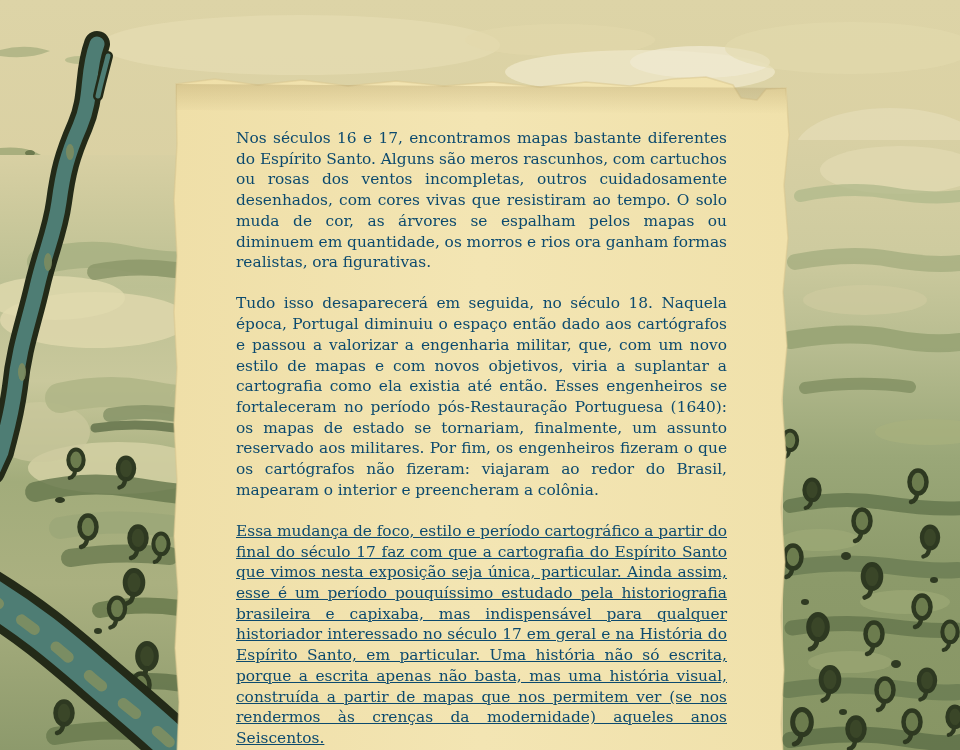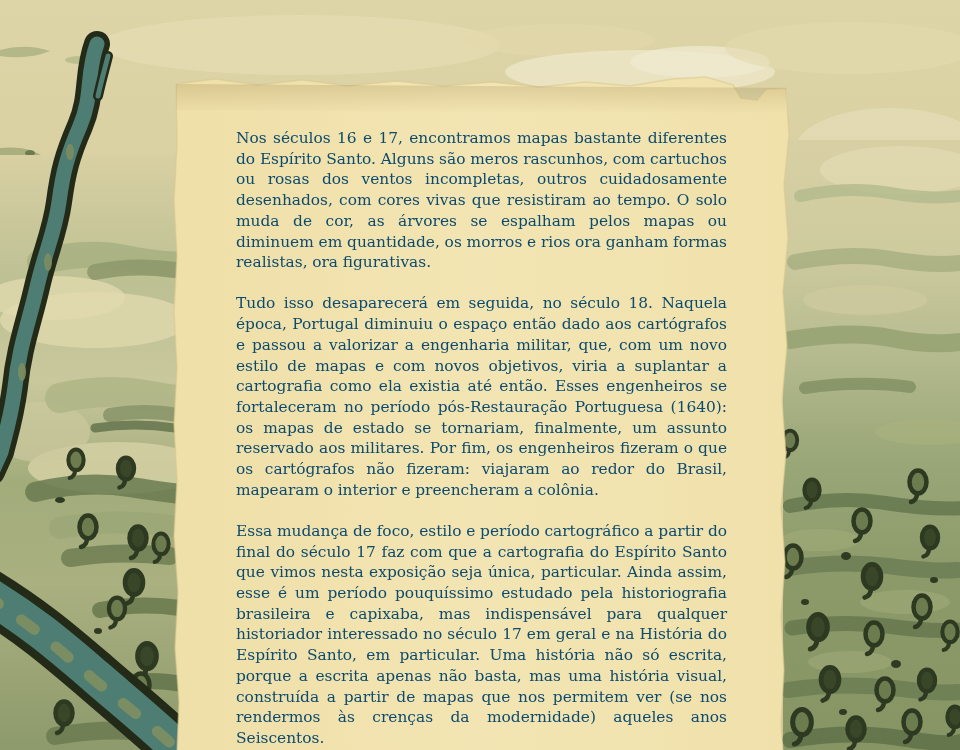--- a/index.html
+++ b/index.html
@@ -18,21 +18,21 @@
   }
   .panel-text p{
     margin:0 0 20.5px 0;
     font-size:15.4px;
     line-height:20.7px;
     text-align:justify;
     hyphens:auto;
     -webkit-hyphens:auto;
     word-spacing:-0.2px;
   }
-  .panel-text p:last-child{margin-bottom:0;}
+  .panel-text p:last-child{margin-bottom:0;text-decoration:underline;}
 </style>
 </head>
 <body>
 
 <div class="stage">
 
   <svg width="960" height="750" viewBox="0 0 960 750" aria-hidden="true">
     <defs>
       <linearGradient id="bgTan" x1="0" y1="0" x2="0" y2="1">
         <stop offset="0" stop-color="#ddd4a7"></stop>

